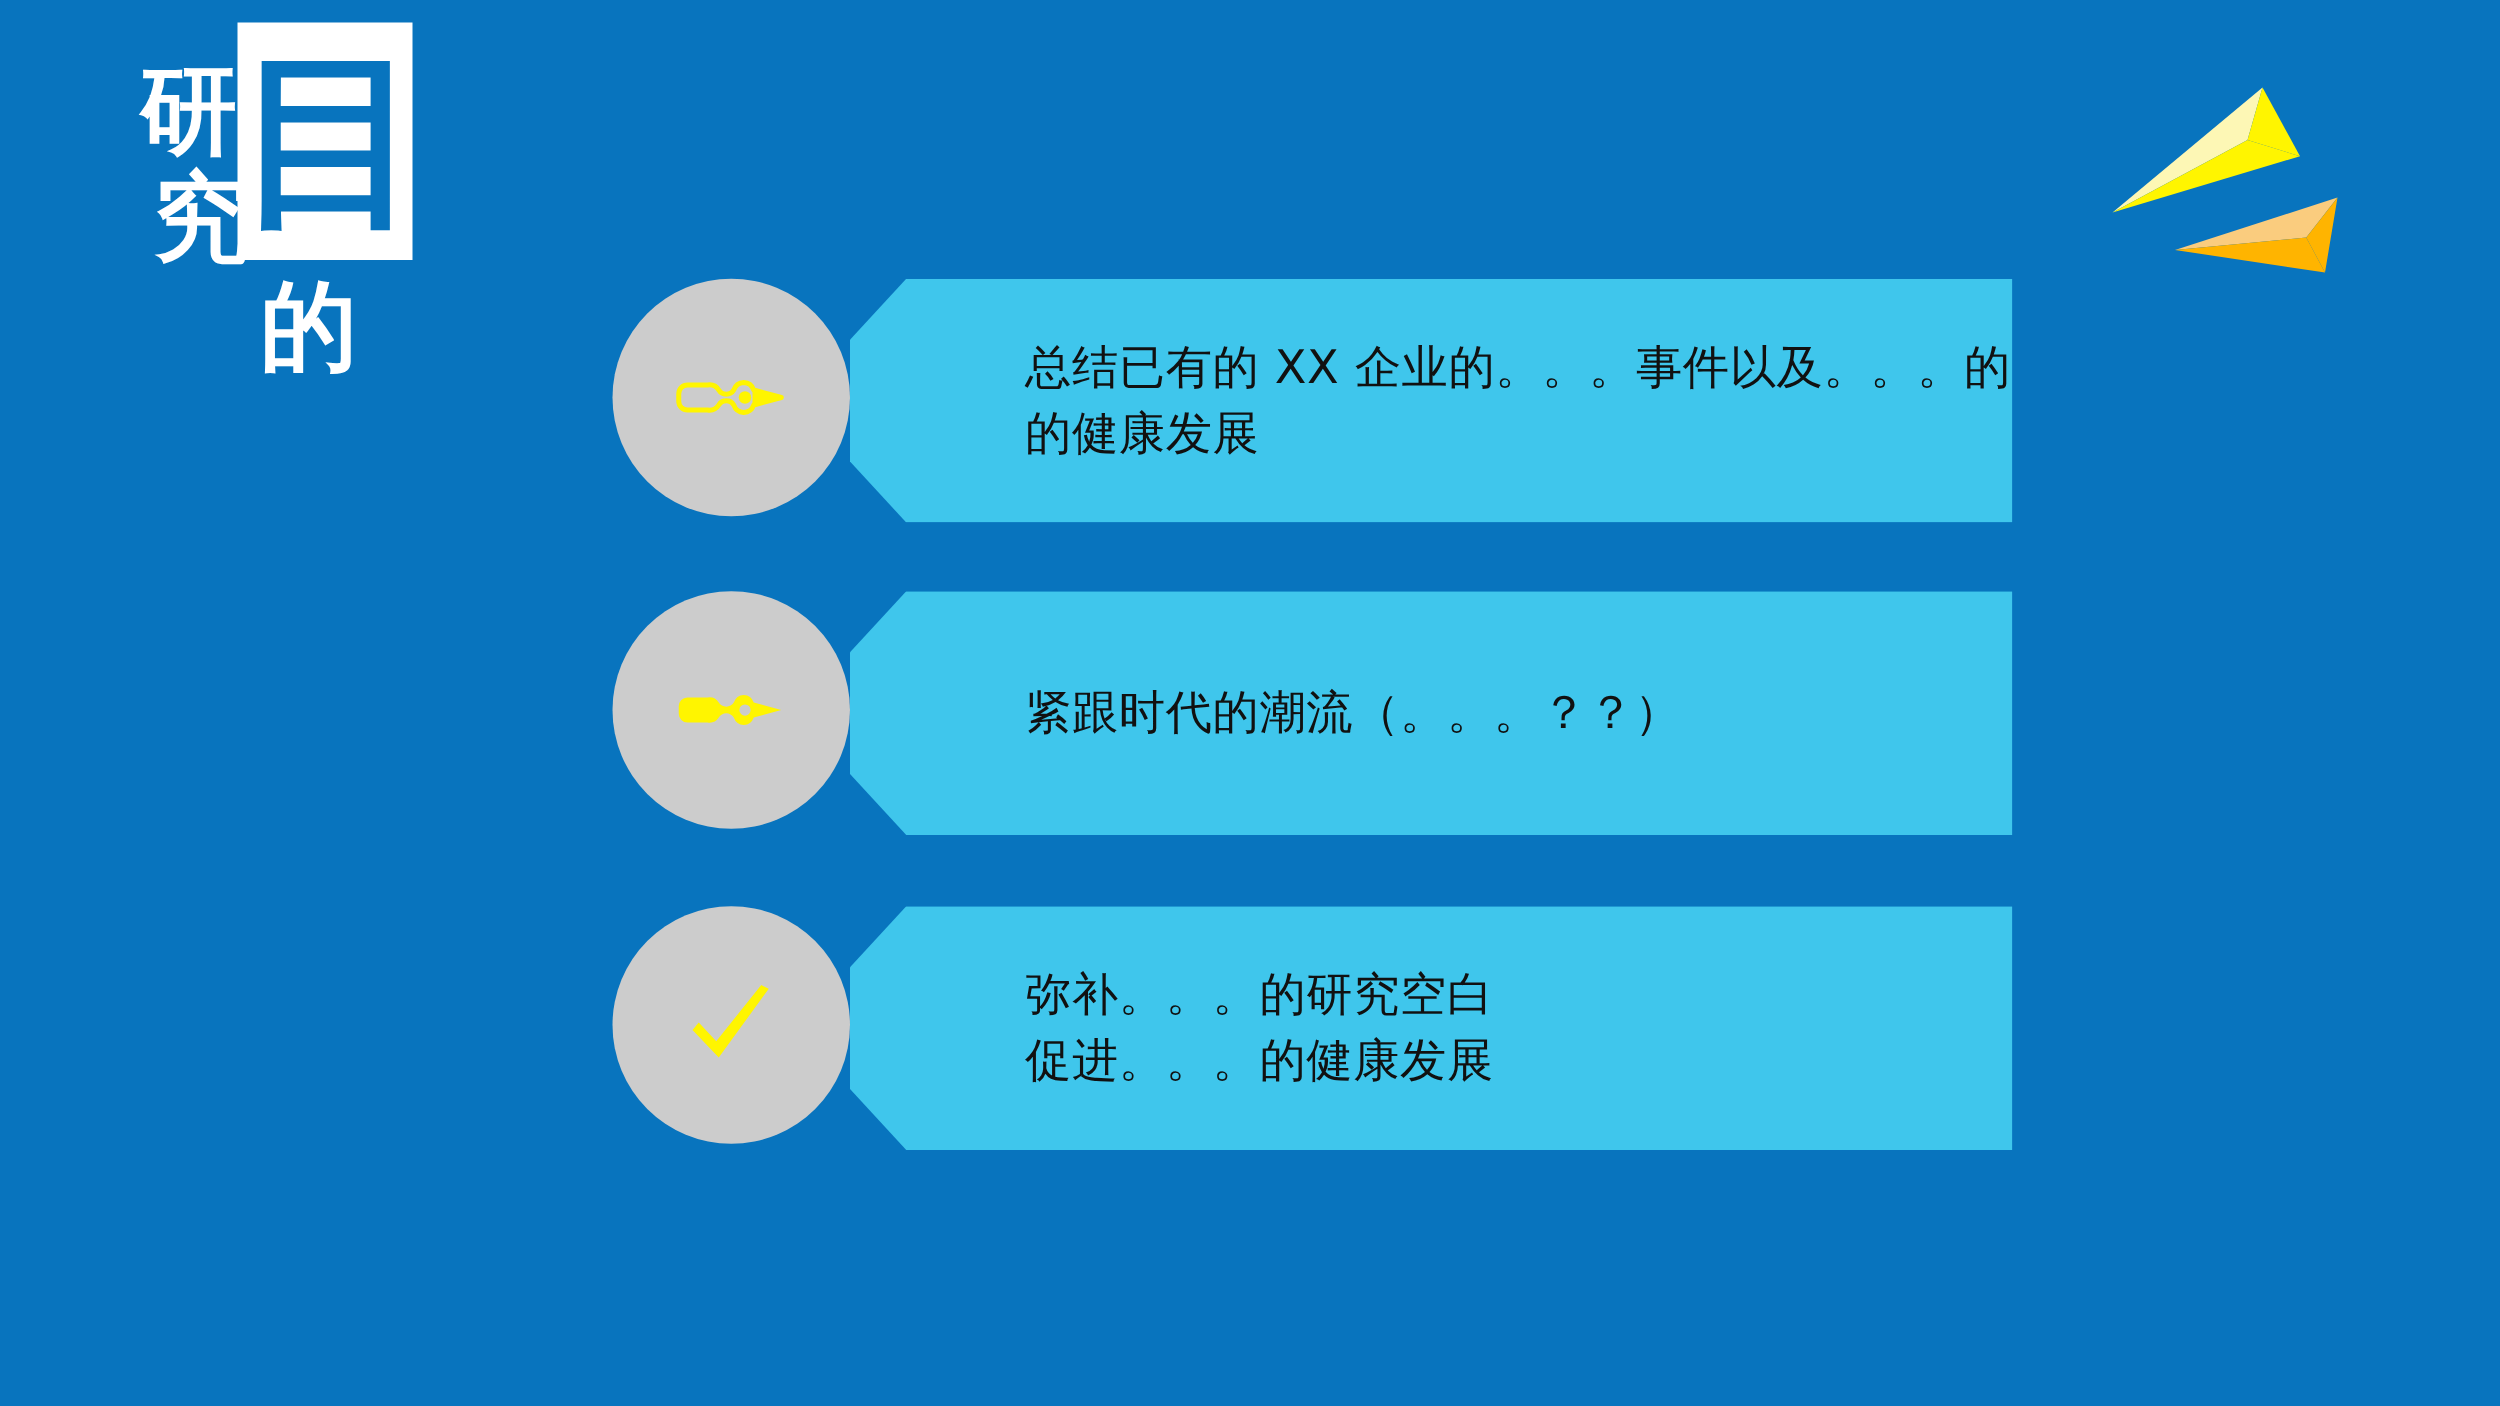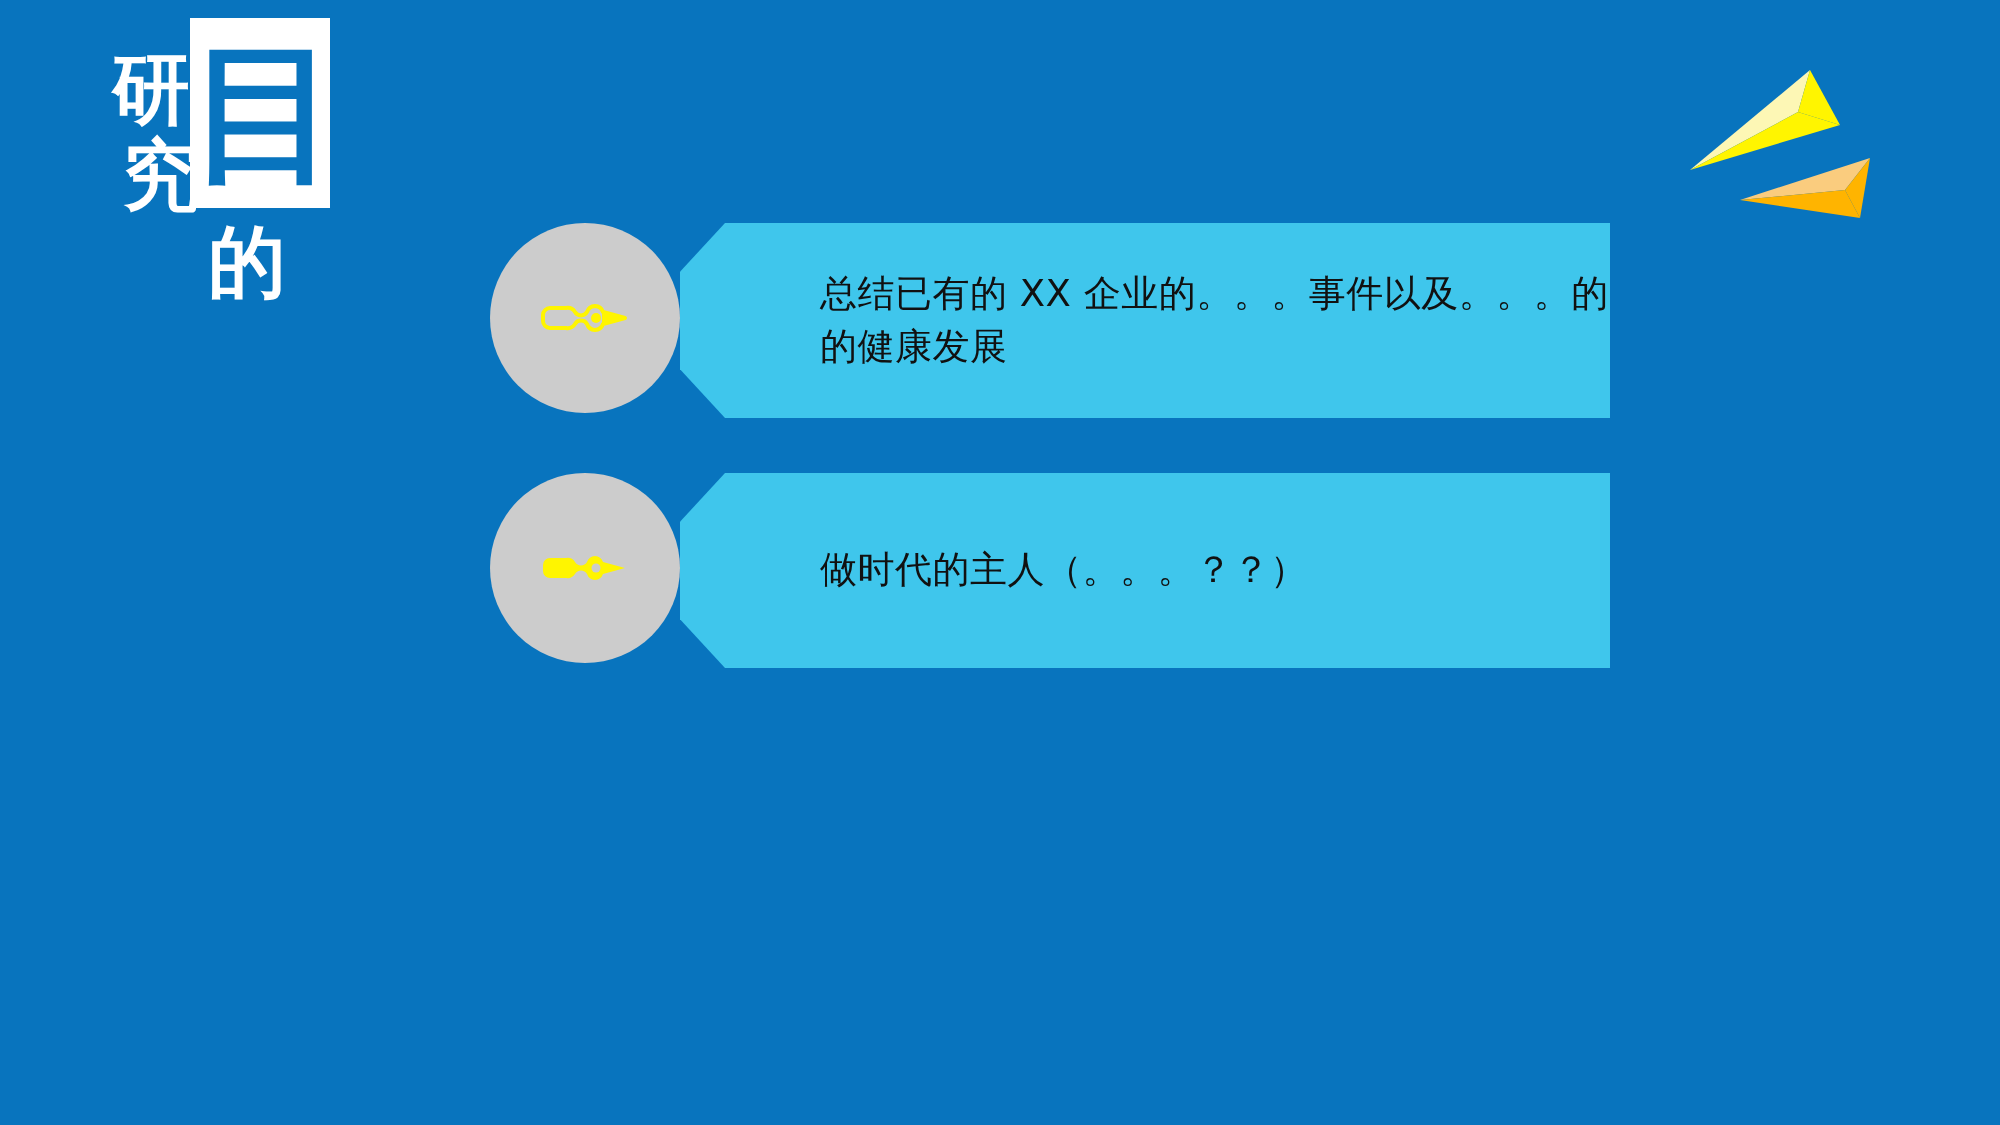--- a/index.html
+++ b/index.html
@@ -168,26 +168,39 @@
           <path d="M10,17 h16 a9,9 0 0 1 9,4 a7,7 0 0 0 12,0 a9,9 0 0 1 8,-6 a9,9 0 0 1 8,6 l22,6 l-22,6 a9,9 0 0 1 -8,6 a9,9 0 0 1 -8,-6 a7,7 0 0 0 -12,0 a9,9 0 0 1 -9,4 h-16 a7,7 0 0 1 -7,-7 v-6 a7,7 0 0 1 7,-7 z" fill="none" stroke="#FFF500" stroke-width="4" stroke-linejoin="round"></path>
           <circle cx="56" cy="27" r="5" fill="#FFF500"></circle>
           <polygon points="62,21 85,27 62,33" fill="#FFF500"></polygon>
         </svg>
       </div>
     </div>
 
     <div class="row r2">
       <div class="banner">
         <div class="banner-text">
-          <div class="banner-line">做时代的主人（。。。？？）</div>
+          <div class="banner-line">紧跟时代的潮流（。。。？？）</div>
         </div>
       </div>
       <div class="circle">
         <svg width="90" height="54" viewBox="0 0 90 54">
           <path d="M10,17 h16 a9,9 0 0 1 9,4 a7,7 0 0 0 12,0 a9,9 0 0 1 8,-6 a9,9 0 0 1 8,6 l22,6 l-22,6 a9,9 0 0 1 -8,6 a9,9 0 0 1 -8,-6 a7,7 0 0 0 -12,0 a9,9 0 0 1 -9,4 h-16 a7,7 0 0 1 -7,-7 v-6 a7,7 0 0 1 7,-7 z" fill="#FFF500"></path>
           <circle cx="56" cy="27" r="4.5" fill="#CCCCCC"></circle>
         </svg>
       </div>
     </div>
 
+    <div class="row r3">
+      <div class="banner">
+        <div class="banner-text">
+          <div class="banner-line">弥补。。。的研究空白</div>
+          <div class="banner-line">促进。。。的健康发展</div>
+        </div>
+      </div>
+      <div class="circle">
+        <svg width="86" height="72" viewBox="0 0 86 72">
+          <path d="M12,40 L17,34 L31,49 L67,4 L73,7 L33,62 Z" fill="#FFF500"></path>
+        </svg>
+      </div>
+    </div>
 
   </div>
 </div>
 
 </body></html>

